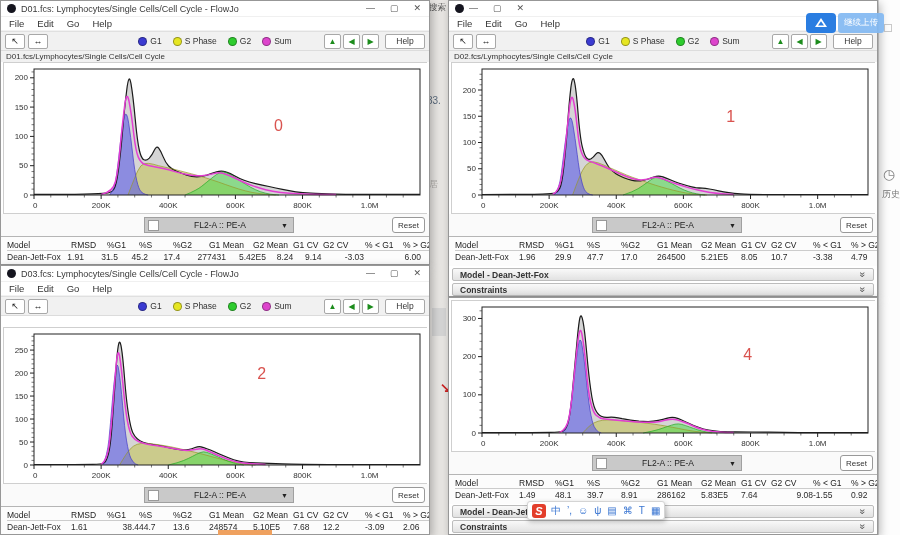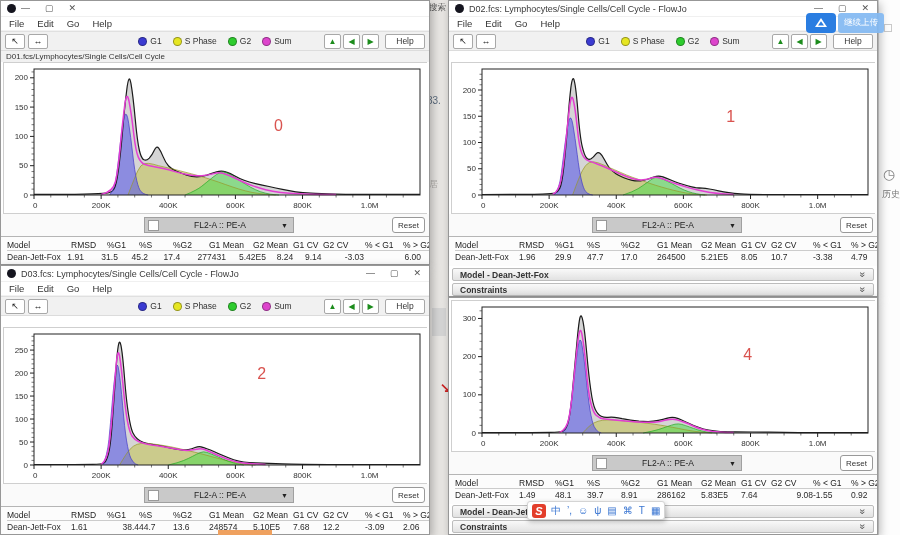--- a/index.html
+++ b/index.html
@@ -61,20 +61,21 @@
 
   <div class="rightpanel">
     <span class="frag" style="left:5px;top:24px;width:8px;height:8px;border:1px solid #c9c9c9;"></span>
     <span class="frag" style="left:4px;top:166px;font-size:14px;color:#8a8a8a;">◷</span>
     <span class="frag" style="left:3px;top:188px;font-size:9px;color:#777;">历史</span>
   </div>
 
   <div class="win" style="left:0;top:0;width:430px;height:265px;">
     <div class="titlebar">
       <span class="appicon"></span>
+      <span class="title">D01.fcs: Lymphocytes/Single Cells/Cell Cycle - FlowJo</span>
       <span class="winctl">
         <span>—</span>
         <span>▢</span>
         <span>✕</span>
       </span>
     </div>
     <div class="menubar">
         <span>File</span>
         <span>Edit</span>
         <span>Go</span>
@@ -203,21 +204,20 @@
           <span class="c" style="width: 42px;">9.14</span>
           <span class="c" style="width: 38px;">-3.03</span>
           <span class="c" style="width: 26px; margin-left: 24px;">6.00</span>
         </div>
       </div>
   </div>
 
   <div class="win" style="left:448px;top:0;width:430px;height:297px;">
     <div class="titlebar">
       <span class="appicon"></span>
-      <span class="title">D02.fcs: Lymphocytes/Single Cells/Cell Cycle - FlowJo</span>
       <span class="winctl">
         <span>—</span>
         <span>▢</span>
         <span>✕</span>
       </span>
     </div>
     <div class="menubar">
         <span>File</span>
         <span>Edit</span>
         <span>Go</span>
@@ -232,20 +232,21 @@
           <span class="leg"><span class="dot" style="background: rgb(46, 204, 46);"></span>G2</span>
           <span class="leg"><span class="dot" style="background: rgb(221, 68, 204);"></span>Sum</span>
         </span>
       <span class="navgrp">
         <span class="abtn">▲</span>
         <span class="abtn">◀</span>
         <span class="abtn">▶</span>
       </span>
       <span class="helpbtn">Help</span>
     </div>
+    <div class="breadcrumb">D02.fcs/Lymphocytes/Single Cells/Cell Cycle</div>
     <div class="chartpanel" style="top:61px;height:152px;">
       <svg width="424" height="150">
           <rect x="0" y="0" width="424" height="150" fill="#fff"></rect>
           <path d="M30.0,131.5Q80.3,131.5 90.4,131.2Q100.5,130.9 103.0,130.2Q105.5,129.4 107.7,125.4Q109.9,121.5 111.9,103.1Q113.9,84.8 115.6,61.1Q117.3,37.5 118.9,24.4Q120.6,11.3 122.3,17.8Q124.0,24.4 126.0,49.3Q128.0,74.3 130.2,83.4Q132.4,92.6 134.6,95.0Q136.7,97.3 139.1,95.8Q141.4,94.2 143.6,91.3Q145.8,88.4 148.0,90.3Q150.2,92.1 152.5,96.8Q154.9,101.5 157.5,105.0Q160.2,108.4 163.9,110.7Q167.6,113.1 171.8,114.7Q176.0,116.3 180.2,117.3Q184.4,118.3 188.6,117.8Q192.8,117.3 197.0,115.7Q201.2,114.2 204.2,113.4Q207.2,112.6 210.9,113.9Q214.6,115.2 218.8,117.0Q223.0,118.9 227.2,120.2Q231.4,121.5 235.6,122.8Q239.8,124.1 243.6,124.7Q247.5,125.2 250.4,125.2Q253.2,125.2 257.4,126.0Q261.6,126.8 266.6,127.8Q271.7,128.8 276.7,129.6Q281.7,130.4 288.5,130.9Q295.2,131.5 313.6,131.5Q332.1,131.5 374.0,131.5L416.0,131.5L416.0,132.0L30.0,132.0Z" fill="rgba(125,125,125,0.32)" stroke="none"></path>
           <path d="M120.6,132.0Q127.3,113.6 130.4,107.6Q133.4,101.5 137.1,99.7Q140.8,97.9 145.8,99.7Q150.8,101.5 156.7,104.2Q162.6,106.8 168.5,109.4Q174.3,112.0 180.2,114.2Q186.1,116.3 192.0,118.3Q197.8,120.5 203.7,122.3Q209.6,124.1 215.4,125.7Q221.3,127.3 227.2,128.6Q233.1,129.9 238.9,130.7Q244.8,131.5 249.9,131.7L254.9,132.0L254.9,132.0L120.6,132.0Z" fill="rgba(195,195,80,0.55)" stroke="none"></path>
           <path d="M171.0,132.0Q181.0,128.8 186.1,125.7Q191.1,122.5 195.3,119.4Q199.5,116.3 202.0,114.9Q204.5,113.6 207.9,114.9Q211.3,116.3 215.4,118.3Q219.6,120.5 223.8,122.8Q228.0,125.2 232.2,127.0Q236.4,128.8 240.6,129.9Q244.8,130.9 249.0,131.5L253.2,132.0L253.2,132.0L171.0,132.0Z" fill="rgba(80,220,80,0.55)" stroke="none"></path>
           <path d="M102.2,132.0Q107.2,126.8 109.2,111.0Q111.2,95.3 113.2,79.5Q115.3,63.8 117.1,57.2Q118.9,50.6 121.0,62.4Q123.0,74.3 125.2,91.3Q127.3,108.4 129.4,117.0Q131.4,125.7 133.5,128.3Q135.7,130.9 138.2,131.5L140.8,132.0L140.8,132.0L102.2,132.0Z" fill="rgba(95,95,230,0.62)" stroke="none"></path>
           <path d="M30.0,131.5Q80.3,131.5 90.4,131.2Q100.5,130.9 103.0,130.2Q105.5,129.4 107.7,125.4Q109.9,121.5 111.9,103.1Q113.9,84.8 115.6,61.1Q117.3,37.5 118.9,24.4Q120.6,11.3 122.3,17.8Q124.0,24.4 126.0,49.3Q128.0,74.3 130.2,83.4Q132.4,92.6 134.6,95.0Q136.7,97.3 139.1,95.8Q141.4,94.2 143.6,91.3Q145.8,88.4 148.0,90.3Q150.2,92.1 152.5,96.8Q154.9,101.5 157.5,105.0Q160.2,108.4 163.9,110.7Q167.6,113.1 171.8,114.7Q176.0,116.3 180.2,117.3Q184.4,118.3 188.6,117.8Q192.8,117.3 197.0,115.7Q201.2,114.2 204.2,113.4Q207.2,112.6 210.9,113.9Q214.6,115.2 218.8,117.0Q223.0,118.9 227.2,120.2Q231.4,121.5 235.6,122.8Q239.8,124.1 243.6,124.7Q247.5,125.2 250.4,125.2Q253.2,125.2 257.4,126.0Q261.6,126.8 266.6,127.8Q271.7,128.8 276.7,129.6Q281.7,130.4 288.5,130.9Q295.2,131.5 313.6,131.5Q332.1,131.5 374.0,131.5L416.0,131.5" fill="none" stroke="#1b1b1b" stroke-width="1.2"></path>
           <path d="M120.6,132.0Q127.3,113.6 130.4,107.6Q133.4,101.5 137.1,99.7Q140.8,97.9 145.8,99.7Q150.8,101.5 156.7,104.2Q162.6,106.8 168.5,109.4Q174.3,112.0 180.2,114.2Q186.1,116.3 192.0,118.3Q197.8,120.5 203.7,122.3Q209.6,124.1 215.4,125.7Q221.3,127.3 227.2,128.6Q233.1,129.9 238.9,130.7Q244.8,131.5 249.9,131.7L254.9,132.0" fill="none" stroke="rgba(150,150,40,0.85)" stroke-width="0.8"></path>
           <path d="M171.0,132.0Q181.0,128.8 186.1,125.7Q191.1,122.5 195.3,119.4Q199.5,116.3 202.0,114.9Q204.5,113.6 207.9,114.9Q211.3,116.3 215.4,118.3Q219.6,120.5 223.8,122.8Q228.0,125.2 232.2,127.0Q236.4,128.8 240.6,129.9Q244.8,130.9 249.0,131.5L253.2,132.0" fill="none" stroke="rgba(40,170,40,0.9)" stroke-width="0.8"></path>

